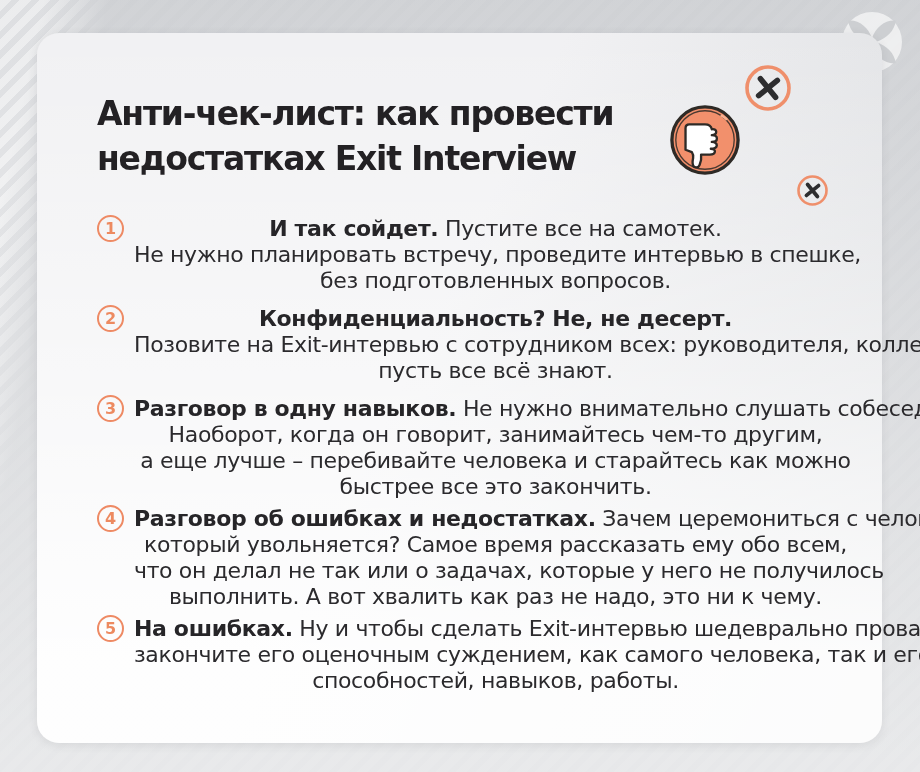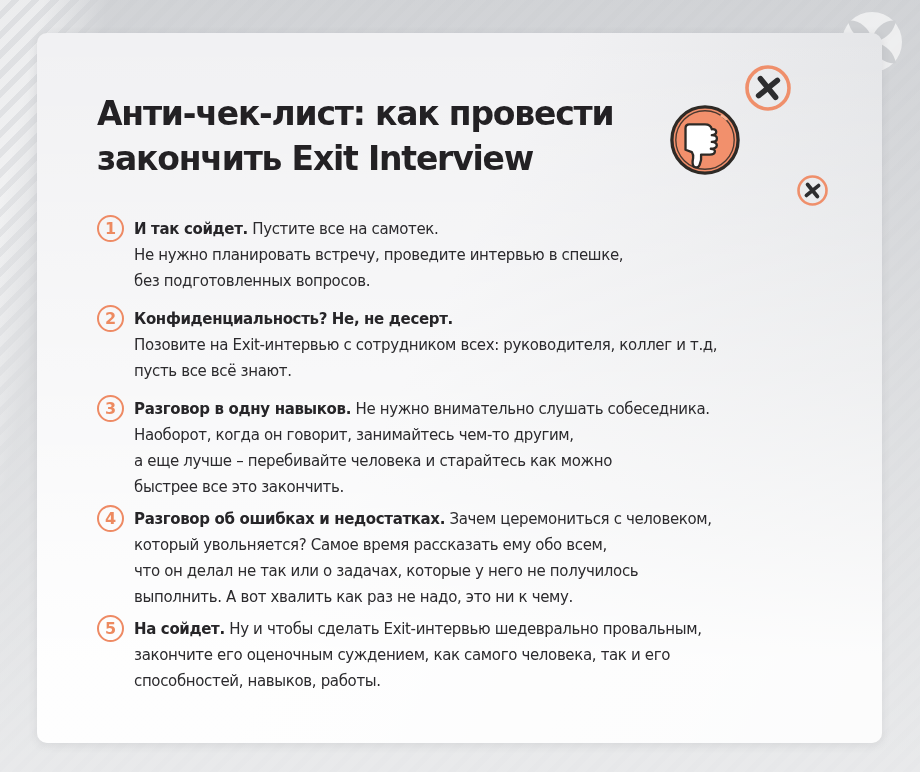--- a/index.html
+++ b/index.html
@@ -6,21 +6,21 @@
   .stage{
     position:relative;width:920px;height:772px;overflow:hidden;
     font-family:"DejaVu Sans","Liberation Sans",sans-serif;
     background:
       linear-gradient(to bottom, rgba(199,201,205,0.35) 0%, rgba(255,255,255,0.45) 100%),
       linear-gradient(102deg, rgba(209,211,214,0) 0%, rgba(209,211,214,0) 4%, rgba(209,211,214,0.88) 10%, rgba(209,211,214,0.88) 100%),
       repeating-linear-gradient(135deg, #ffffff 0px, #ffffff 8px, #e9eaec 8px, #e9eaec 14px);
   }
   .corner-logo{position:absolute;left:842px;top:12px;width:60px;height:60px;}
   .card{
-    position:absolute;left:37px;top:33px;width:845px;height:710px;border-radius:10px;
+    position:absolute;left:37px;top:33px;width:845px;height:710px;border-radius:22px;
     background:
       linear-gradient(to bottom, rgba(255,255,255,0) 0%, rgba(255,255,255,0.92) 88%),
       linear-gradient(115deg, #f1f1f3 45%, #d8dadd 100%);
     box-shadow:0 2px 10px rgba(60,62,68,0.10);
   }
   .title{
     position:absolute;left:60px;top:58px;
     font-size:33px;line-height:45px;font-weight:800;letter-spacing:-1.2px;
     color:#232124;white-space:nowrap;
   }
@@ -31,40 +31,40 @@
   .list{position:absolute;left:60px;top:183px;width:760px;}
   .item{position:relative;padding-left:37px;margin-bottom:12px;}
   .item:nth-child(3),.item:nth-child(4){margin-bottom:6px;}
   .num{
     position:absolute;left:0;top:-1px;width:27px;height:27px;box-sizing:border-box;
     border:2.5px solid #ee8a64;border-radius:50%;
     display:flex;align-items:center;justify-content:center;
     color:#ed8a60;font-size:16px;font-weight:700;
   }
   .item-text{
-    font-size:15px;line-height:26px;letter-spacing:-0.35px;
-    color:#2b2a2d;white-space:nowrap;
+    font-size:22px;line-height:26px;letter-spacing:-0.35px;
+    color:#2b2a2d;white-space:nowrap;text-align:center;
   }
   .item-text strong{font-weight:700;color:#262528;}
 </style>
 </head>
 <body>
 
 <div class="stage">
 
   <svg class="corner-logo" viewBox="0 0 48 48">
     <circle cx="24" cy="24" r="24" fill="rgba(255,255,255,0.62)"></circle>
     <path d="M24 21 C21 12 13 6 5 7 C6 15 12 21 21 24 C12 27 6 33 5 41 C13 42 21 36 24 27 C27 36 35 42 43 41 C42 33 36 27 27 24 C36 21 42 15 43 7 C35 6 27 12 24 21 Z" fill="#cdcfd2"></path>
   </svg>
 
   <div class="card">
 
     <div class="title">
       <div>Анти-чек-лист: как провести</div>
-      <div>закончить Exit Interview</div>
+      <div>недостатках Exit Interview</div>
     </div>
 
     <svg class="decor x-big" viewBox="0 0 46 46">
       <circle cx="23" cy="23" r="21" fill="none" stroke="#ef8f6b" stroke-width="3.6"></circle>
       <g stroke="#2d2d2f" stroke-width="5.6" stroke-linecap="round" transform="rotate(6 23 23)">
         <line x1="14.5" y1="14.5" x2="31.5" y2="31.5"></line>
         <line x1="31.5" y1="14.5" x2="14.5" y2="31.5"></line>
       </g>
     </svg>
 
@@ -115,18 +115,18 @@
         <div class="item">
         <span class="num">
             <span>4</span>
           </span>
         <div class="item-text"><strong>Разговор об ошибках и недостатках.</strong> Зачем церемониться с человеком,<br>который увольняется? Самое время рассказать ему обо всем,<br>что он делал не так или о задачах, которые у него не получилось<br>выполнить. А вот хвалить как раз не надо, это ни к чему.</div>
       </div>
         <div class="item">
         <span class="num">
             <span>5</span>
           </span>
-        <div class="item-text"><strong>На сойдет.</strong> Ну и чтобы сделать Exit-интервью шедеврально провальным,<br>закончите его оценочным суждением, как самого человека, так и его<br>способностей, навыков, работы.</div>
+        <div class="item-text"><strong>На ошибках.</strong> Ну и чтобы сделать Exit-интервью шедеврально провальным,<br>закончите его оценочным суждением, как самого человека, так и его<br>способностей, навыков, работы.</div>
       </div>
       </div>
 
   </div>
 </div>
 
 </body></html>

